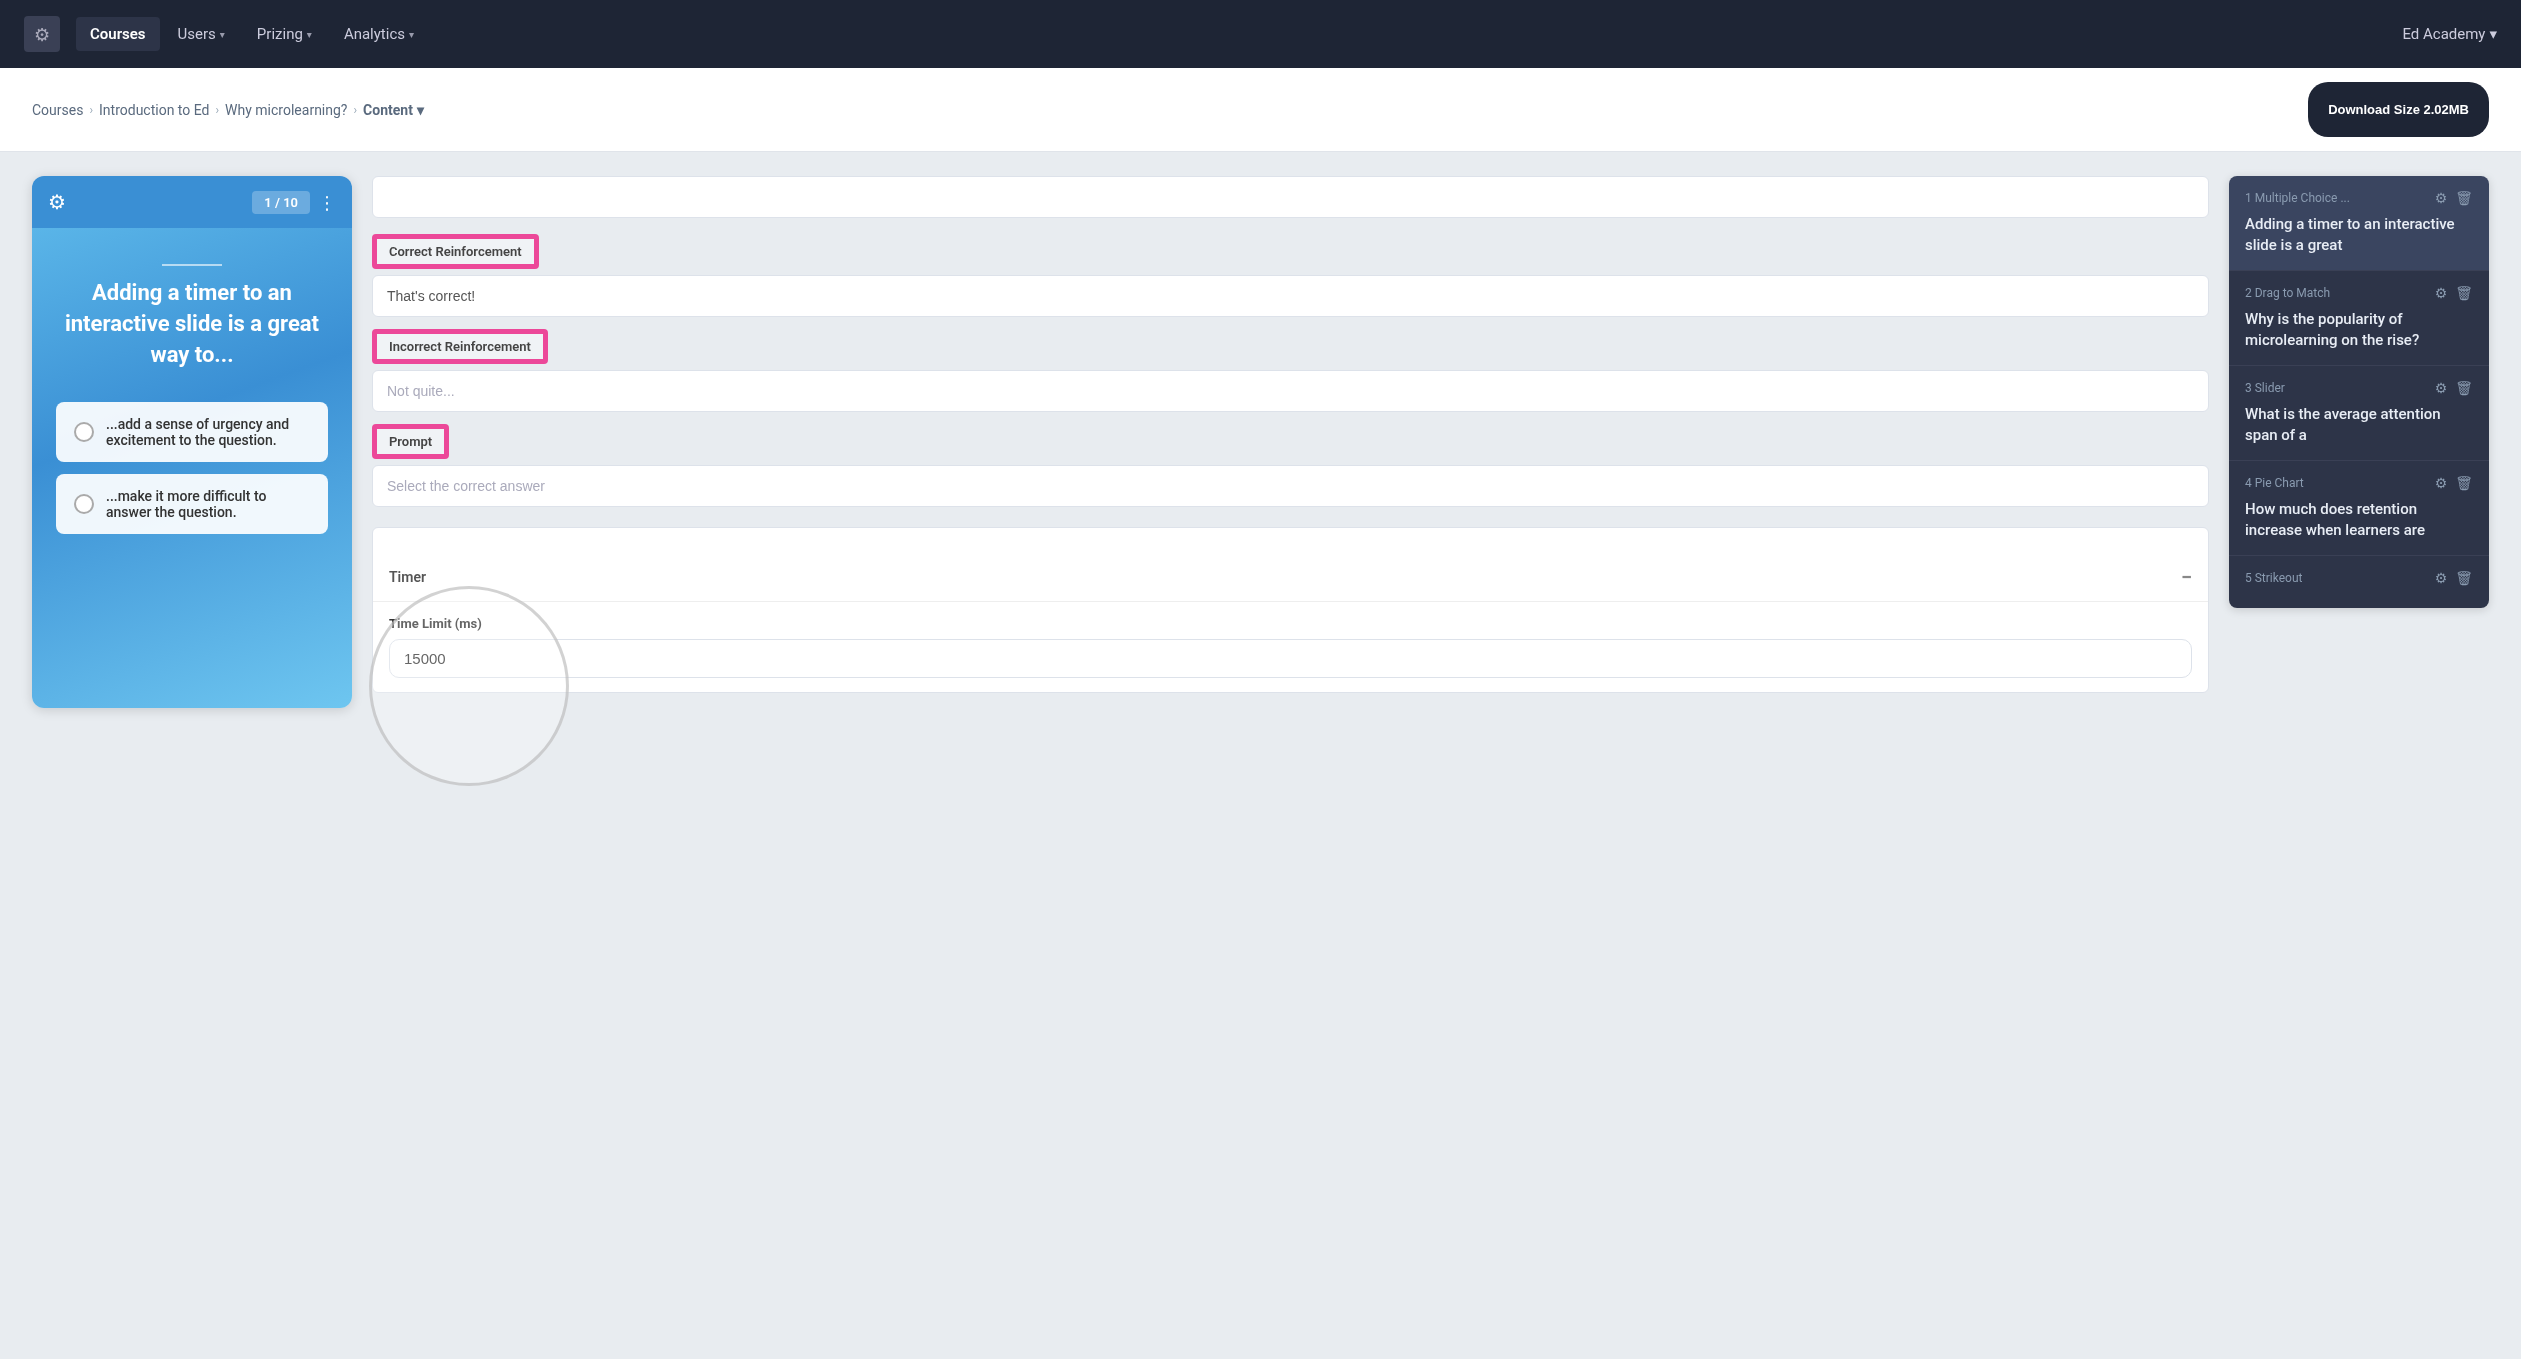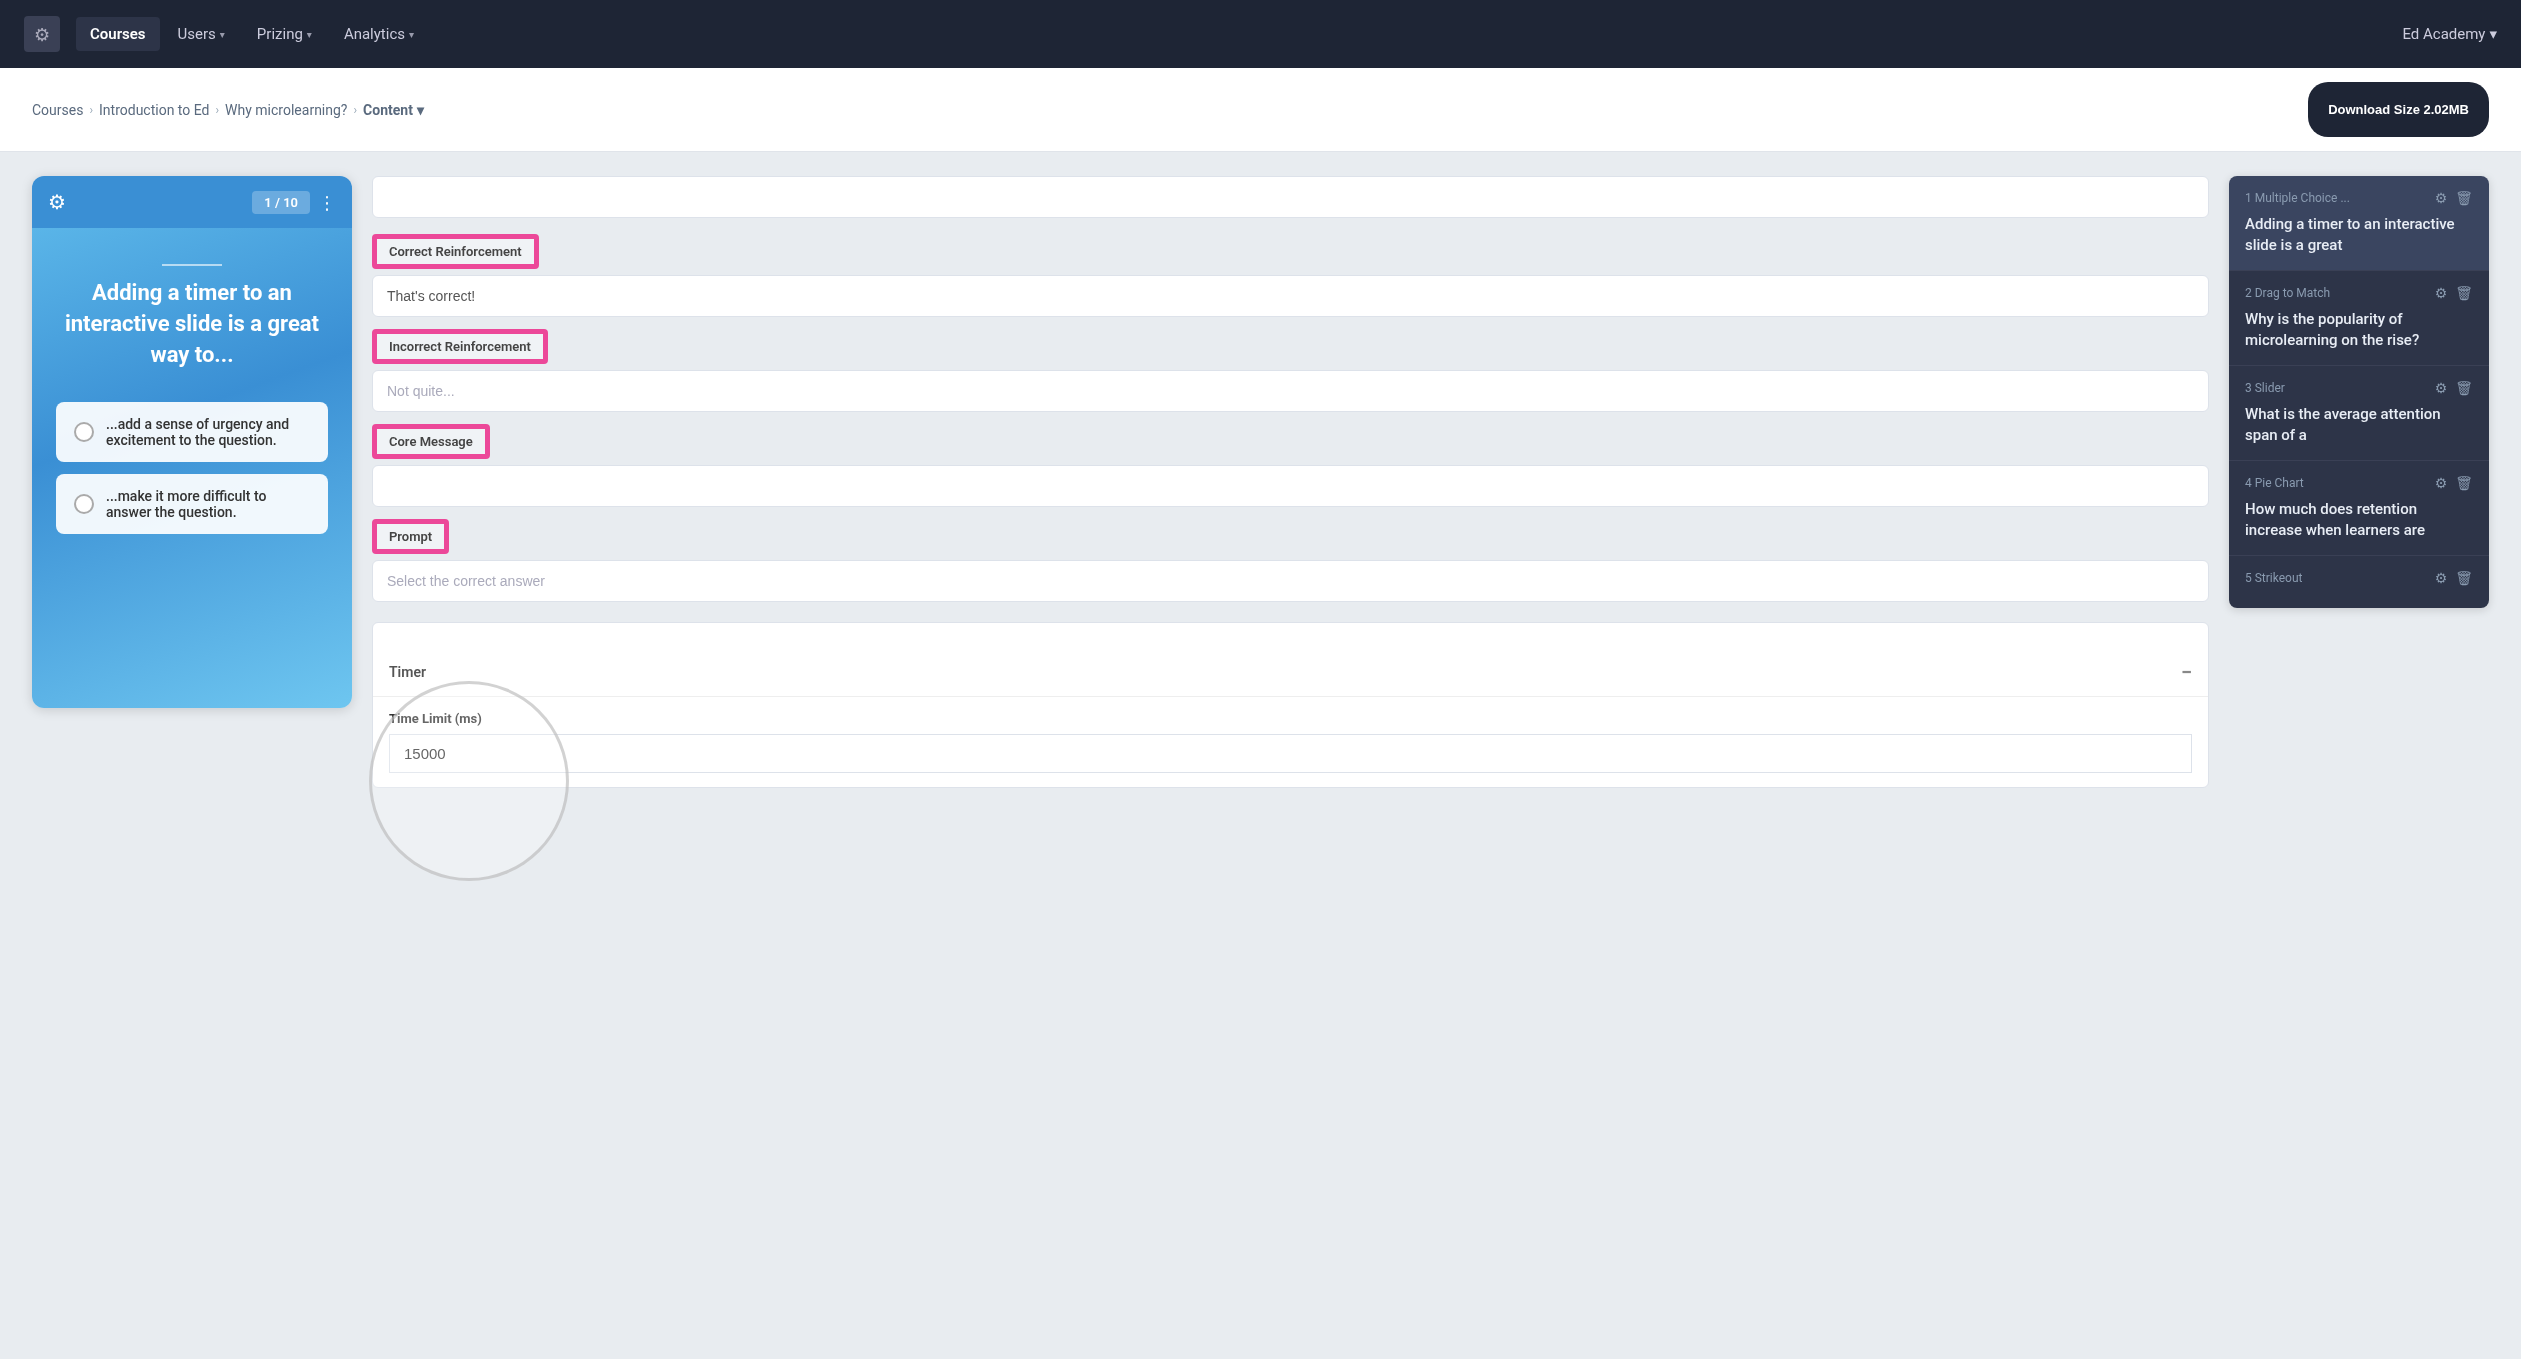--- a/index.html
+++ b/index.html
@@ -186,21 +186,21 @@
       border-bottom: 1px solid #eee;
       margin-top: 25px;
     }
     .timer-label { font-size: 14px; font-weight: 600; color: #555; }
     .timer-minus { font-size: 20px; color: #888; cursor: pointer; font-weight: 700; }
     .timer-body { padding: 14px 16px; }
     .time-limit-label { font-size: 13px; font-weight: 700; color: #333; margin-bottom: 8px; }
     .time-limit-input {
       width: 100%;
       border: 1px solid #dde2ea;
-      border-radius: 0;
+      border-radius: 10px;
       padding: 10px 14px;
       font-size: 15px;
       color: #333;
       background: #fff;
     }
 
     
     .circle-highlight {
       position: absolute;
       width: 200px; height: 200px;
@@ -323,24 +323,20 @@
     <div class="form-section">
       <div class="form-label">Correct Reinforcement</div>
       <input class="form-input" type="text" value="That's correct!" style="">
     </div>
 
     <div class="form-section">
       <div class="form-label">Incorrect Reinforcement</div>
       <input class="form-input" type="text" placeholder="Not quite..." style="">
     </div>
 
-    <div class="form-section">
-      <div class="form-label">Core Message</div>
-      <input class="form-input" type="text" style="">
-    </div>
 
     <div class="form-section">
       <div class="form-label">Prompt</div>
       <input class="form-input" type="text" placeholder="Select the correct answer" style="">
     </div>
 
     <div class="timer-section">
       <div class="timer-header">
         <span class="timer-label">Timer</span>
         <span class="timer-minus">−</span>

